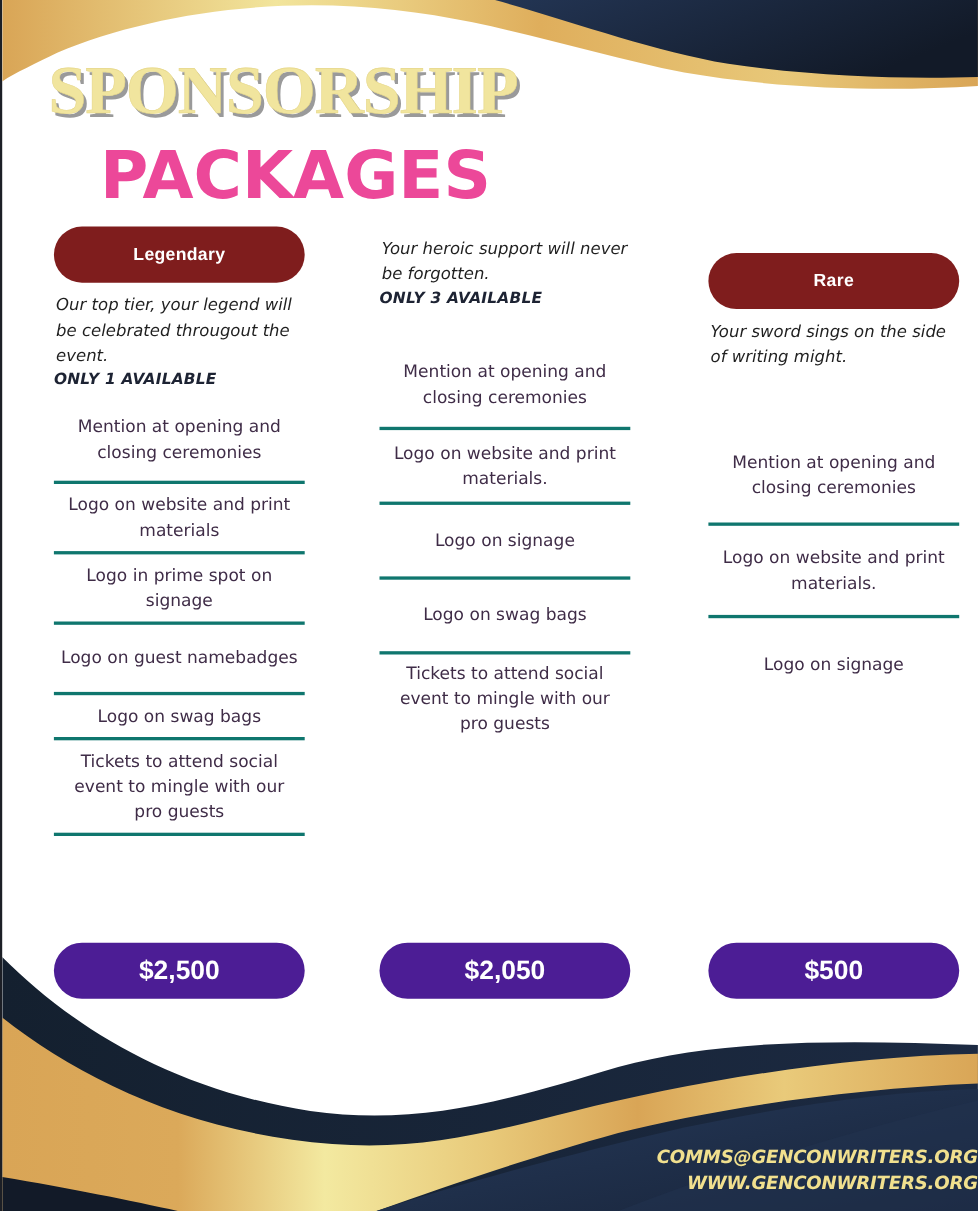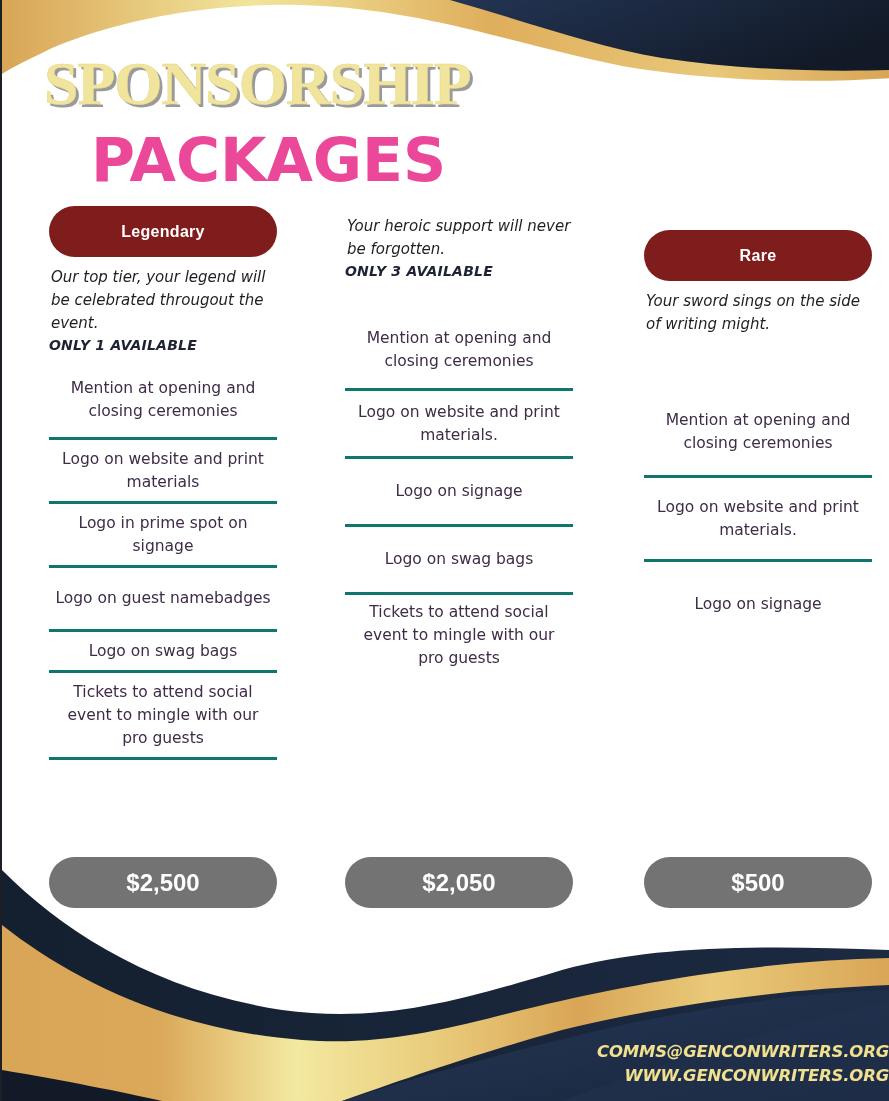--- a/index.html
+++ b/index.html
@@ -43,21 +43,21 @@
     .benefits { list-style: none; margin-top: 0; }
     .benefit {
       text-align: center; font-family: "DejaVu Sans", sans-serif; font-size: 15.5px; line-height: 23px;
       color: #3f2c47; border-bottom: 3px solid #0f766e;
       display: flex; align-items: center; justify-content: center; padding: 0 4px;
     }
     .benefit.last { border-bottom: none; }
 
     .price-pill {
       position: absolute; top: 857px; width: 228px; height: 51px; border-radius: 26px;
-      background: #737373; color: #ffffff;
+      background: #4c1d95; color: #ffffff;
       font-family: "Liberation Sans", sans-serif; font-weight: 700; font-size: 24px;
       display: flex; align-items: center; justify-content: center;
     }
     .contact {
       position: absolute; right: 0; top: 1040px; text-align: right;
       font-family: "DejaVu Sans", sans-serif; font-weight: 700; font-style: italic;
       font-size: 16.5px; line-height: 24px; color: #f1e08e; letter-spacing: -0.2px;
     }
   </style>
 </head>

